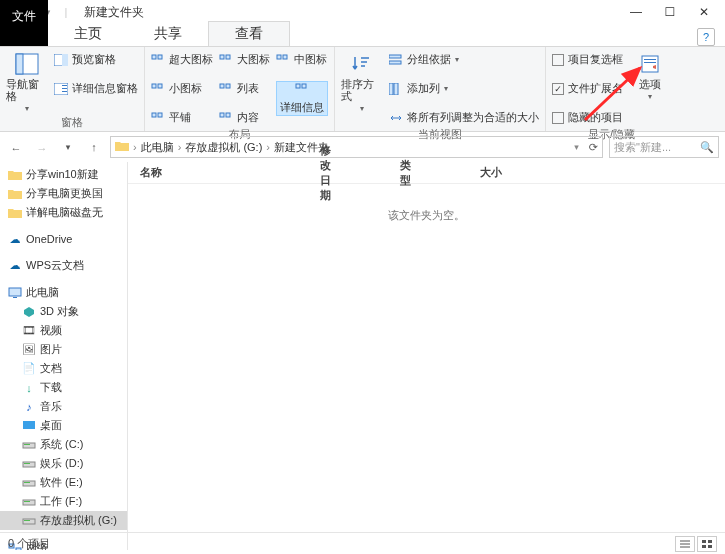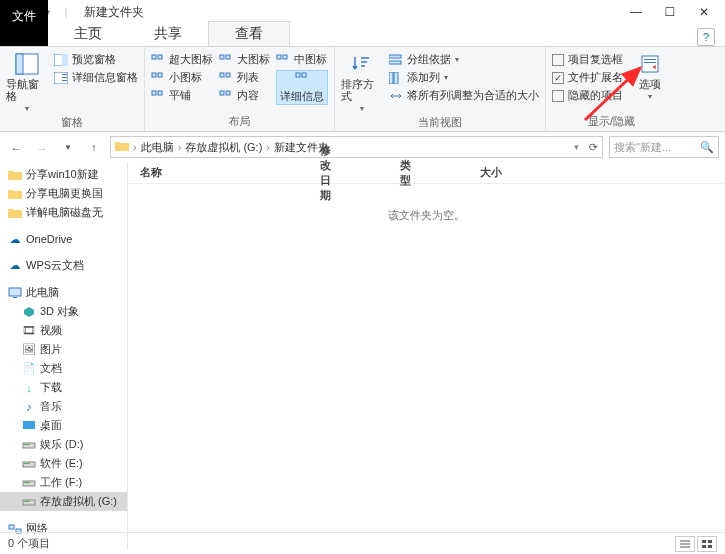--- a/index.html
+++ b/index.html
@@ -14,21 +14,21 @@
 .tabbar .tab { padding: 3px 26px; font-size: 14px; background: #fff; border-top: 1px solid transparent; }
 .tabbar .tab.active { background: #f5f6f7; border: 1px solid #d8d8d8; border-bottom: none; }
 .tabbar .help { margin-left: auto; margin-right: 10px; width: 18px; height: 18px; border: 1px solid #bbb; border-radius: 2px; display: flex; align-items: center; justify-content: center; color: #1979ca; }
 .ribbon { display: flex; background: #f5f6f7; border-top: 1px solid #d8d8d8; border-bottom: 1px solid #d8d8d8; height: 86px; }
 .rgroup { display: flex; flex-direction: column; padding: 3px 6px 0 6px; border-right: 1px solid #e0e0e0; }
 .rgroup .body { display: flex; gap: 6px; flex: 1; }
 .rgroup .label { text-align: center; font-size: 11px; color: #666; padding: 2px 0 2px 0; }
 .bigbtn { display: flex; flex-direction: column; align-items: center; justify-content: flex-start; width: 42px; padding-top: 2px; gap: 2px; }
 .bigbtn .ic { width: 24px; height: 24px; display: flex; align-items: center; justify-content: center; }
 .bigbtn .lbl { font-size: 11px; line-height: 1.1; }
-.col { display: flex; flex-direction: column; gap: 3px; padding-top: 2px; }
+.col { display: flex; flex-direction: column; gap: 14px; padding-top: 2px; }
 .row-item { display: flex; align-items: center; gap: 4px; font-size: 11px; white-space: nowrap; }
 .row-item .ic-sm { width: 14px; height: 14px; display: flex; align-items: center; justify-content: center; }
 .row-item.selected { background: #cce8ff; border: 1px solid #99d1ff; padding: 0 3px; flex-direction: column; }
 .chk { width: 12px; height: 12px; border: 1px solid #888; display: inline-flex; align-items: center; justify-content: center; font-size: 9px; }
 .navbar { height: 30px; display: flex; align-items: center; padding: 2px 6px; gap: 6px; }
 .navbtn { width: 20px; height: 20px; display: flex; align-items: center; justify-content: center; color: #555; }
 .navbtn.disabled { color: #bbb; }
 .addrbox { flex: 1; height: 22px; border: 1px solid #ccc; display: flex; align-items: center; padding: 0 4px; gap: 4px; font-size: 11px; }
 .addrbox .crumb-sep { color: #888; }
 .addrbox .refresh { margin-left: auto; color: #555; }
@@ -401,20 +401,29 @@
         </span>
         <span>桌面</span>
       </div>
       <div class="tree-item indent1">
         <span class="fic">
           <svg width="14" height="10">
             <rect x="1" y="3" width="12" height="5" fill="#d8d8d8" stroke="#888"></rect>
             <rect x="2" y="4" width="6" height="1" fill="#5b5"></rect>
           </svg>
         </span>
+        <span>系统 (C:)</span>
+      </div>
+      <div class="tree-item indent1">
+        <span class="fic">
+          <svg width="14" height="10">
+            <rect x="1" y="3" width="12" height="5" fill="#d8d8d8" stroke="#888"></rect>
+            <rect x="2" y="4" width="6" height="1" fill="#5b5"></rect>
+          </svg>
+        </span>
         <span>娱乐 (D:)</span>
       </div>
       <div class="tree-item indent1">
         <span class="fic">
           <svg width="14" height="10">
             <rect x="1" y="3" width="12" height="5" fill="#d8d8d8" stroke="#888"></rect>
             <rect x="2" y="4" width="6" height="1" fill="#5b5"></rect>
           </svg>
         </span>
         <span>软件 (E:)</span>

